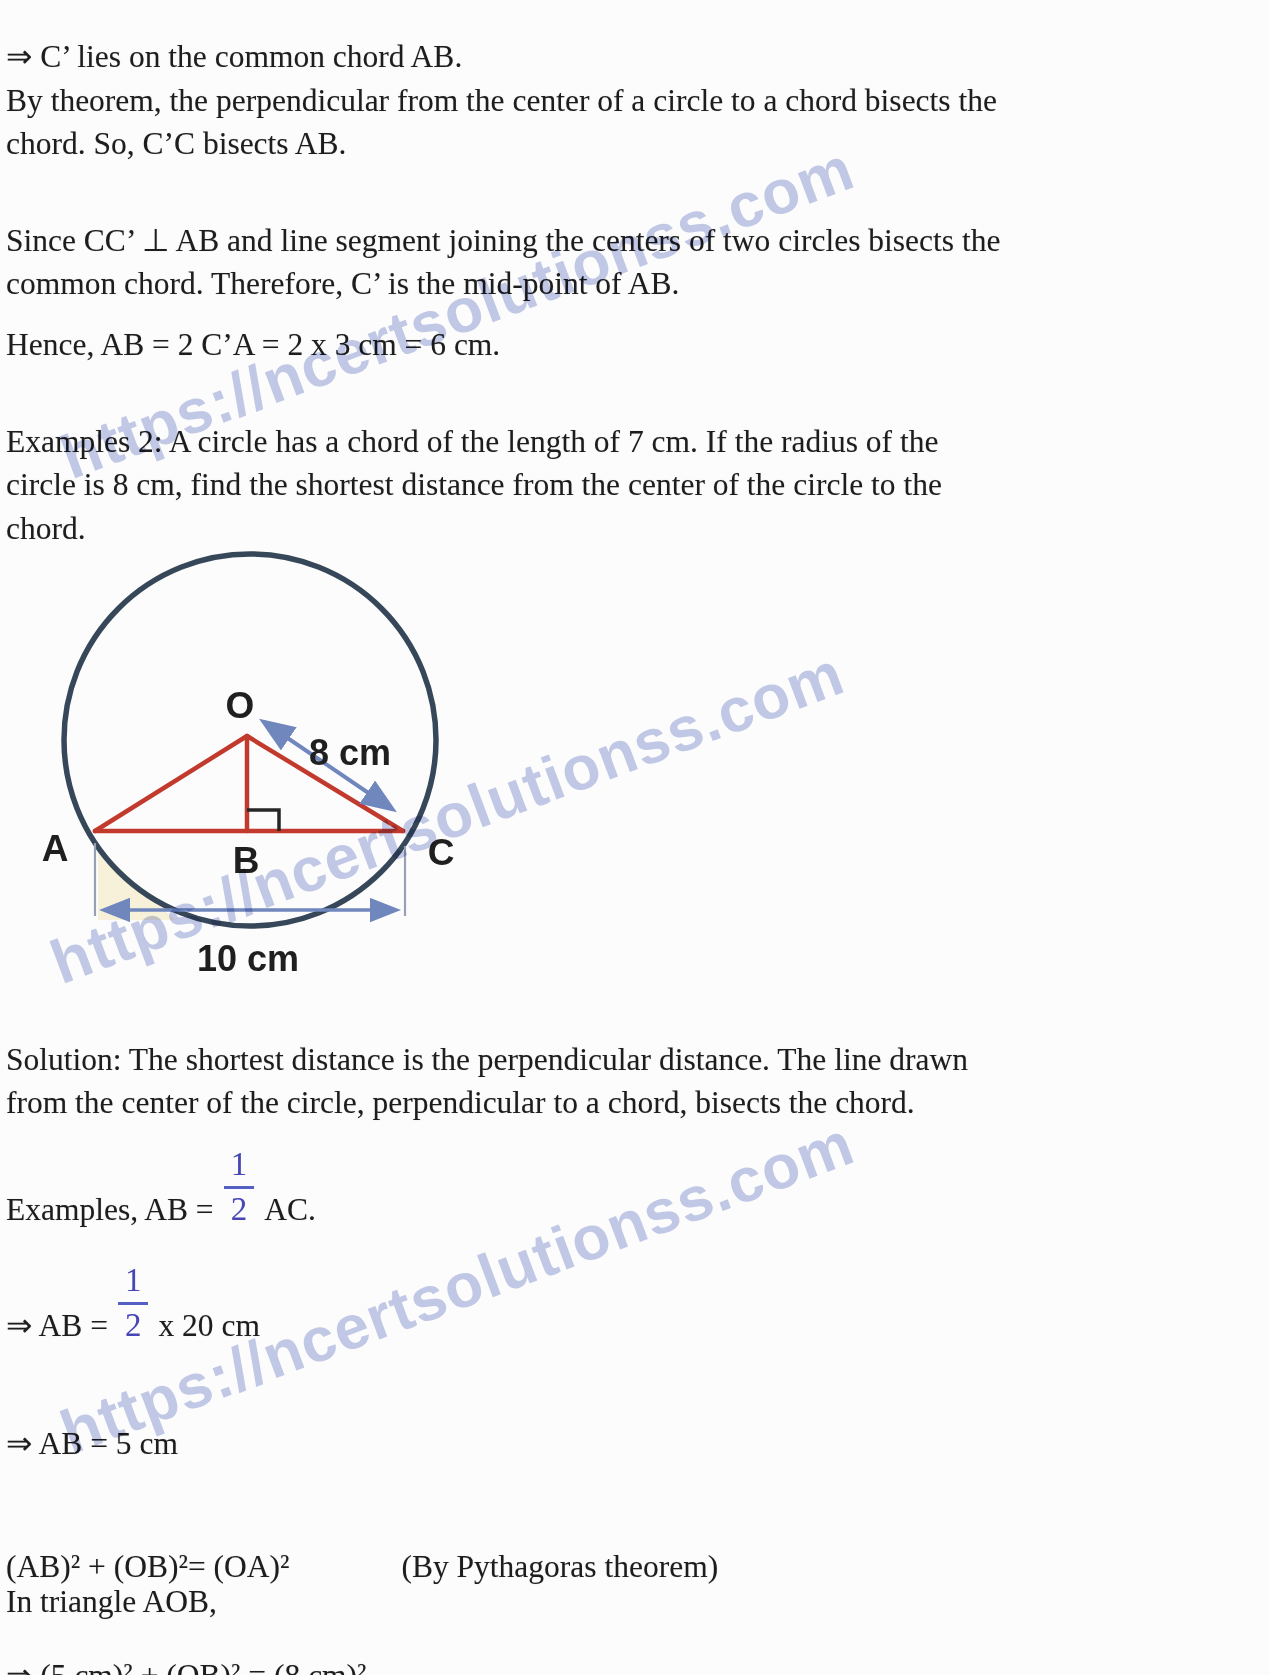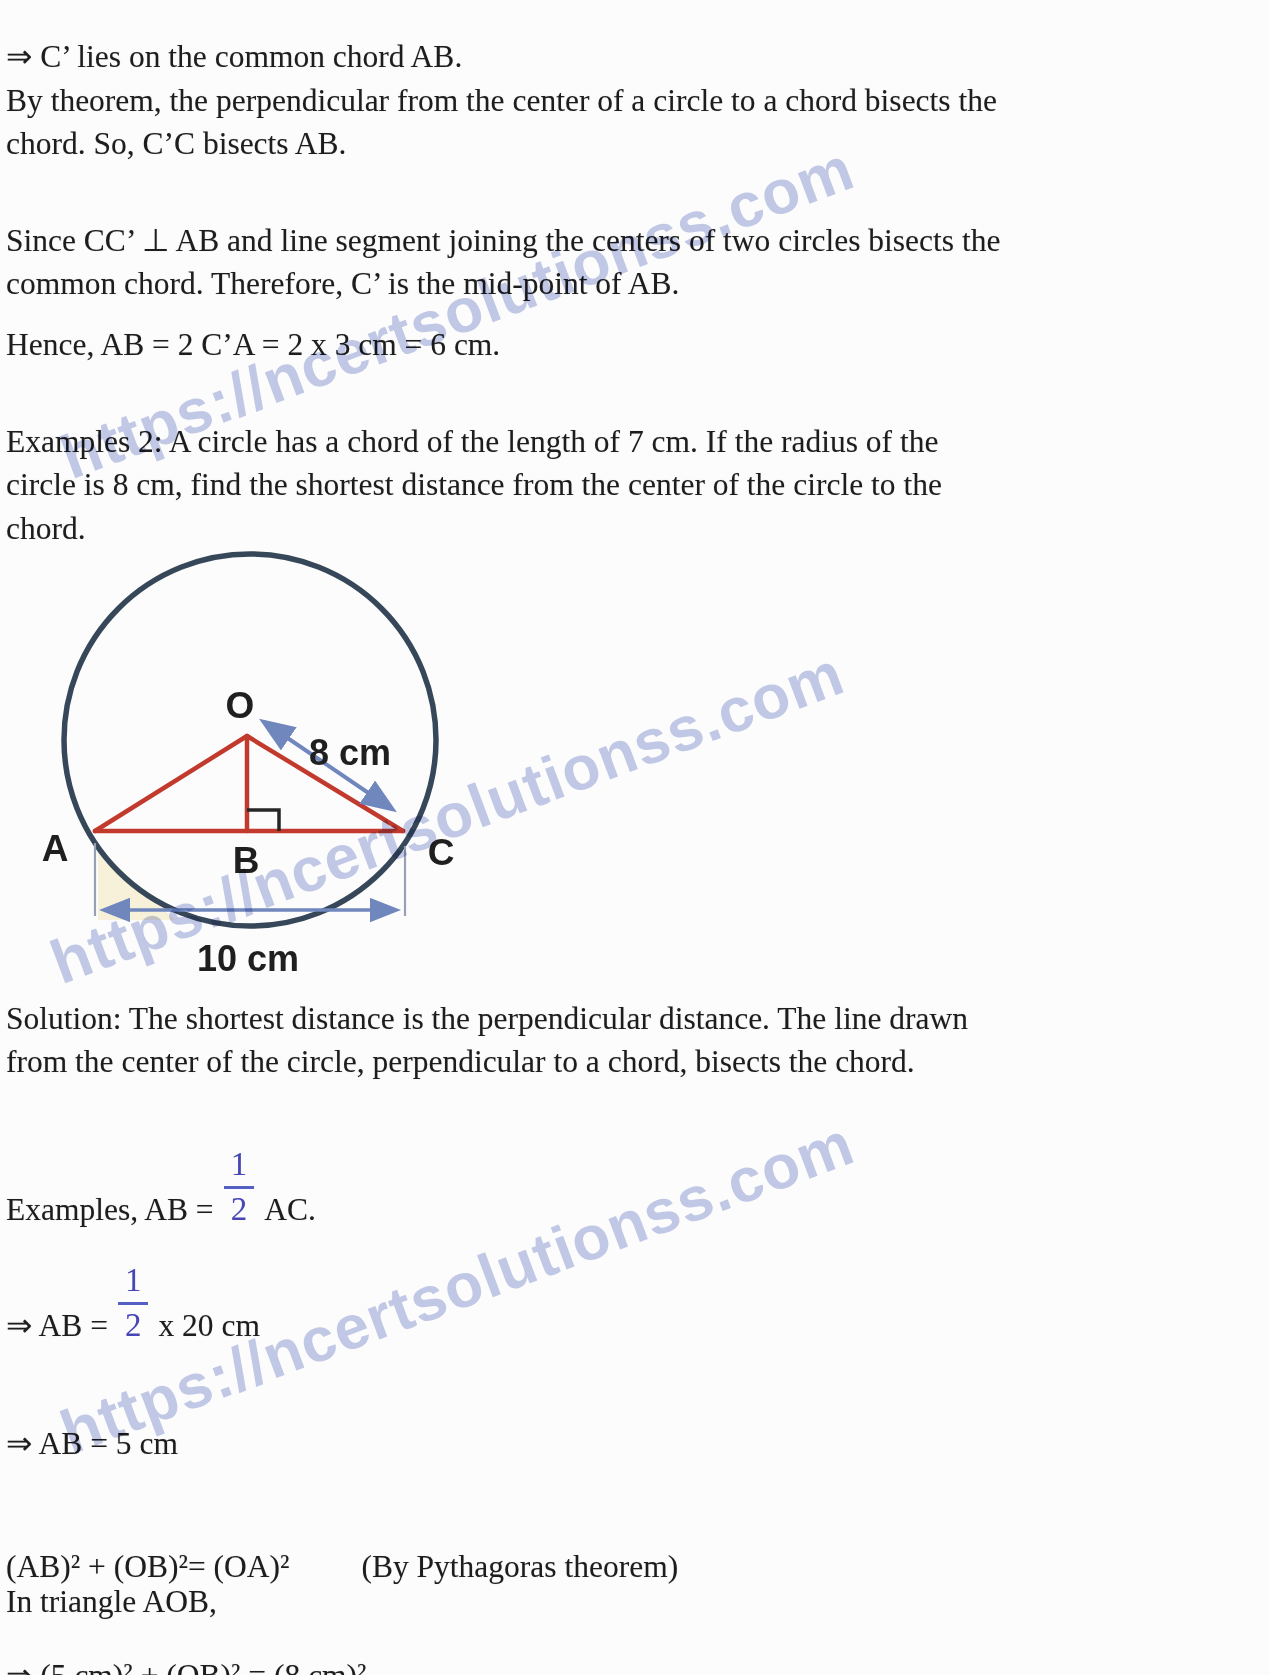--- a/index.html
+++ b/index.html
@@ -21,21 +21,21 @@
     text-shadow:0 0 1px rgba(40,40,40,.25);
     white-space:nowrap;
   }
   .frac{
     display:inline-block;text-align:center;vertical-align:baseline;
     margin:0 10px;font-size:33px;line-height:1.15;
     color:#4646b6;text-shadow:none;
   }
   .frac .num{display:block;border-bottom:3px solid #5560c4;padding:0 7px 2px;}
   .frac .den{display:block;padding-top:2px;}
-  .note-gap{margin-left:72px;}
+  .note-gap{margin-left:112px;}
   .wm{
     position:absolute;z-index:3;pointer-events:none;white-space:nowrap;
     font-family:"Liberation Sans", sans-serif;font-weight:bold;
     font-size:62px;letter-spacing:1px;line-height:72px;height:72px;
     color:#93a0d6;opacity:.55;
     transform:rotate(-20.5deg);transform-origin:0 50%;
     mix-blend-mode:multiply;
   }
   .diagram{position:absolute;left:40px;top:518px;width:480px;height:470px;}
   .diagram text{
@@ -53,21 +53,21 @@
 
 <p class="para" style="top:3px">⇒ C’ lies on the common chord AB.</p>
 <p class="para" style="top:47px">By theorem, the perpendicular from the center of a circle to a chord bisects the
 chord. So, C’C bisects AB.</p>
 <p class="para" style="top:187px">Since CC’ ⊥ AB and line segment joining the centers of two circles bisects the
 common chord. Therefore, C’ is the mid-point of AB.</p>
 <p class="para" style="top:291px">Hence, AB = 2 C’A = 2 x 3 cm = 6 cm.</p>
 <p class="para" style="top:388px">Examples 2: A circle has a chord of the length of 7 cm. If the radius of the
 circle is 8 cm, find the shortest distance from the center of the circle to the
 chord.</p>
-<p class="para" style="top:965px">Solution: The shortest distance is the perpendicular distance. The line drawn
+<p class="para" style="top:1006px">Solution: The shortest distance is the perpendicular distance. The line drawn
 from the center of the circle, perpendicular to a chord, bisects the chord.</p>
 
 <div class="eqline" style="top:1146px">
   <span>Examples, AB =</span><span class="frac"><span class="num">1</span><span class="den">2</span></span><span>AC.</span>
 </div>
 
 <div class="eqline" style="top:1262px">
   <span>⇒ AB =</span><span class="frac"><span class="num">1</span><span class="den">2</span></span><span>x 20 cm</span>
 </div>
 

